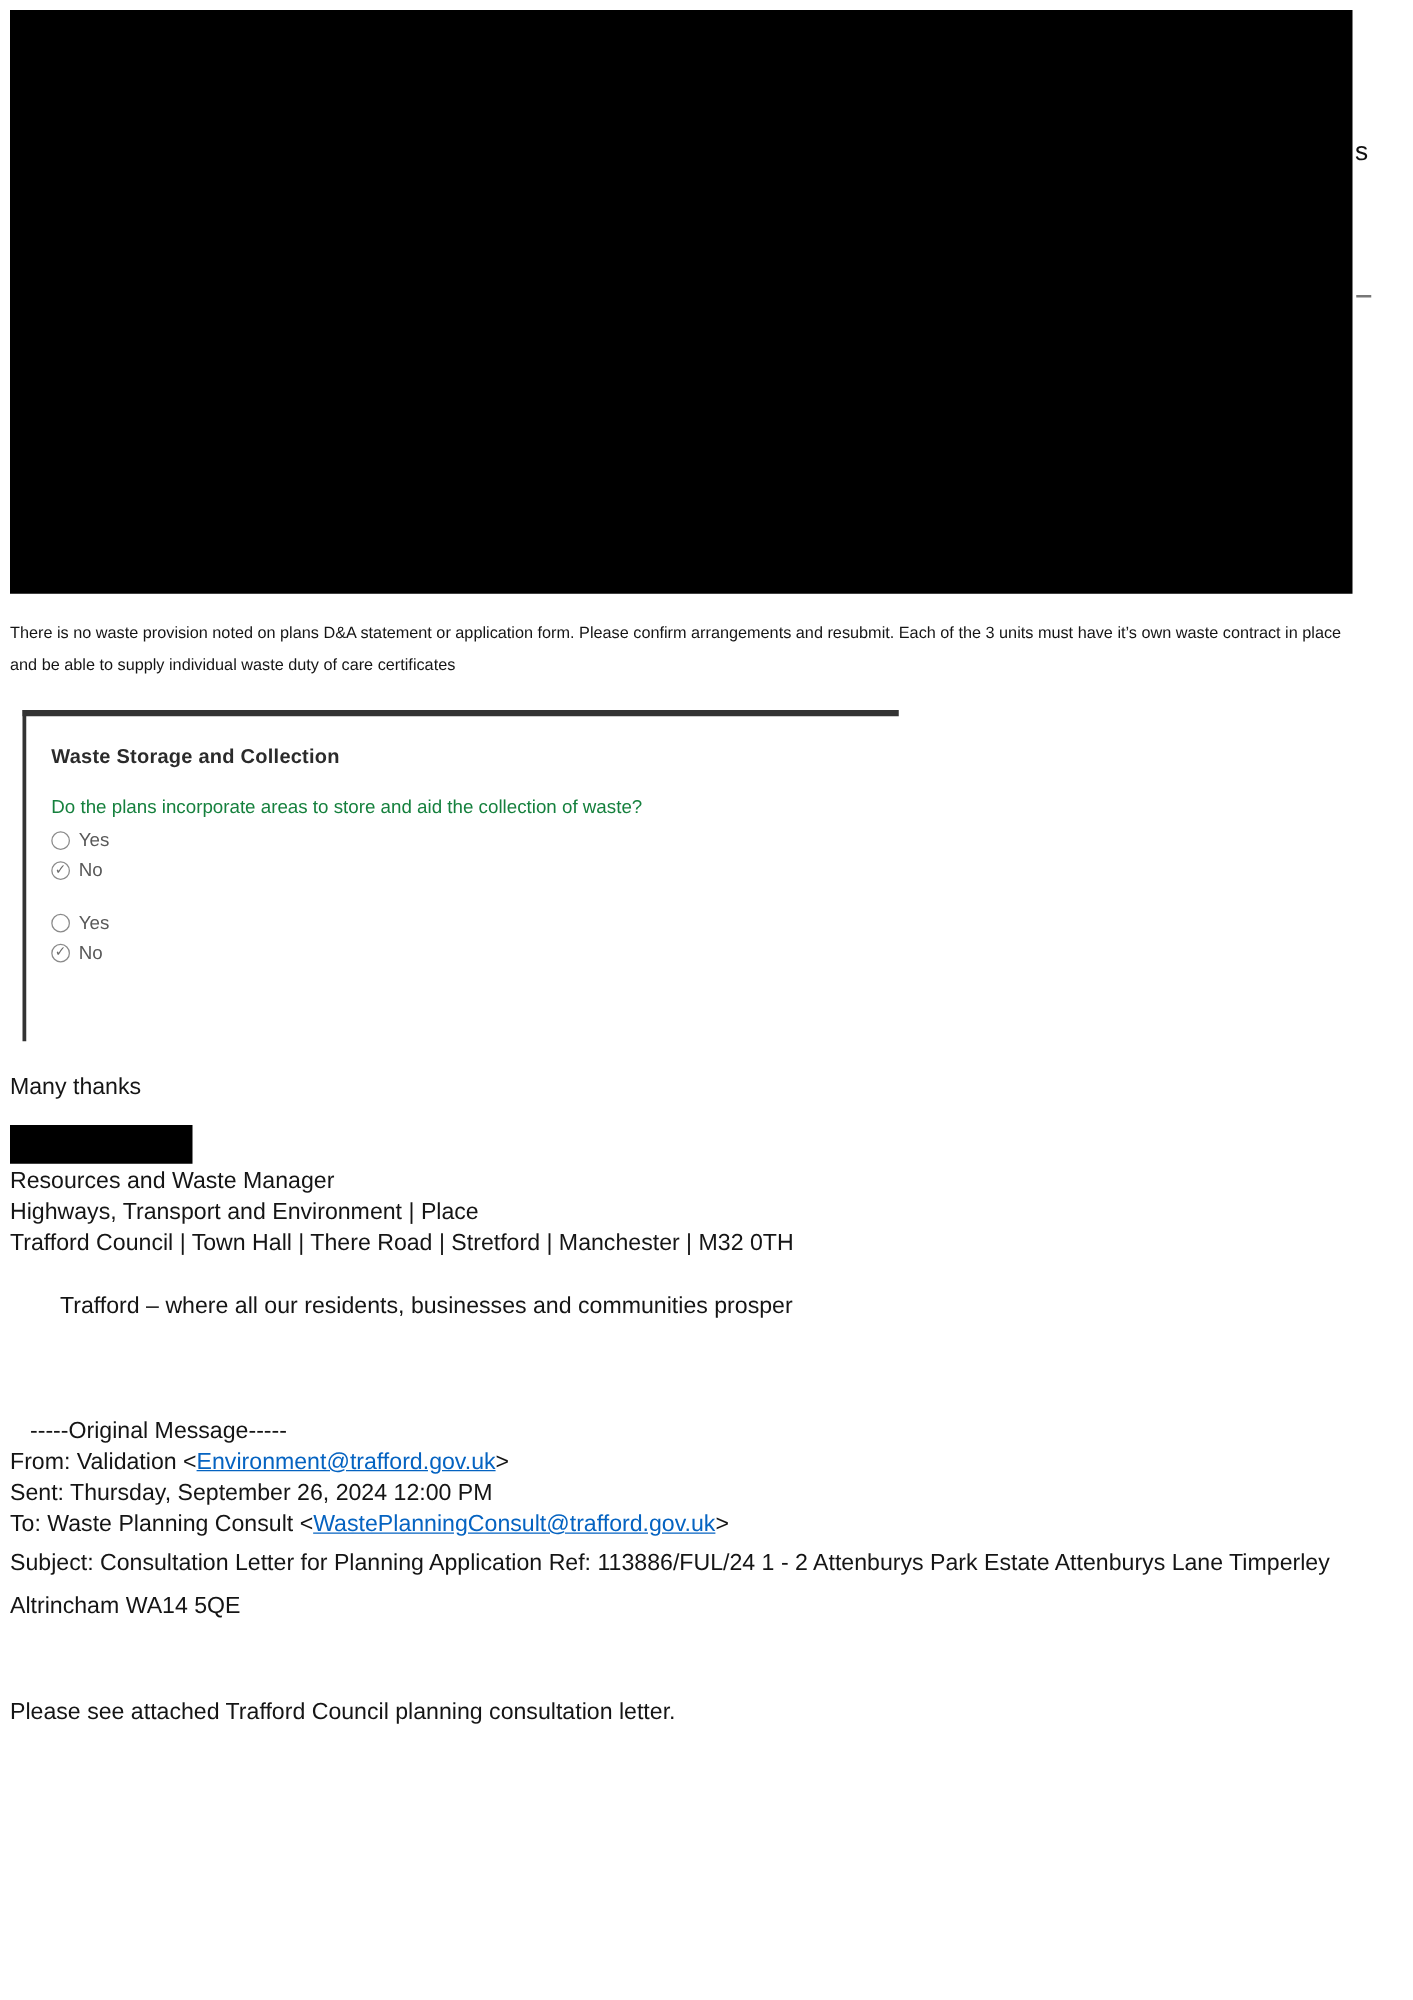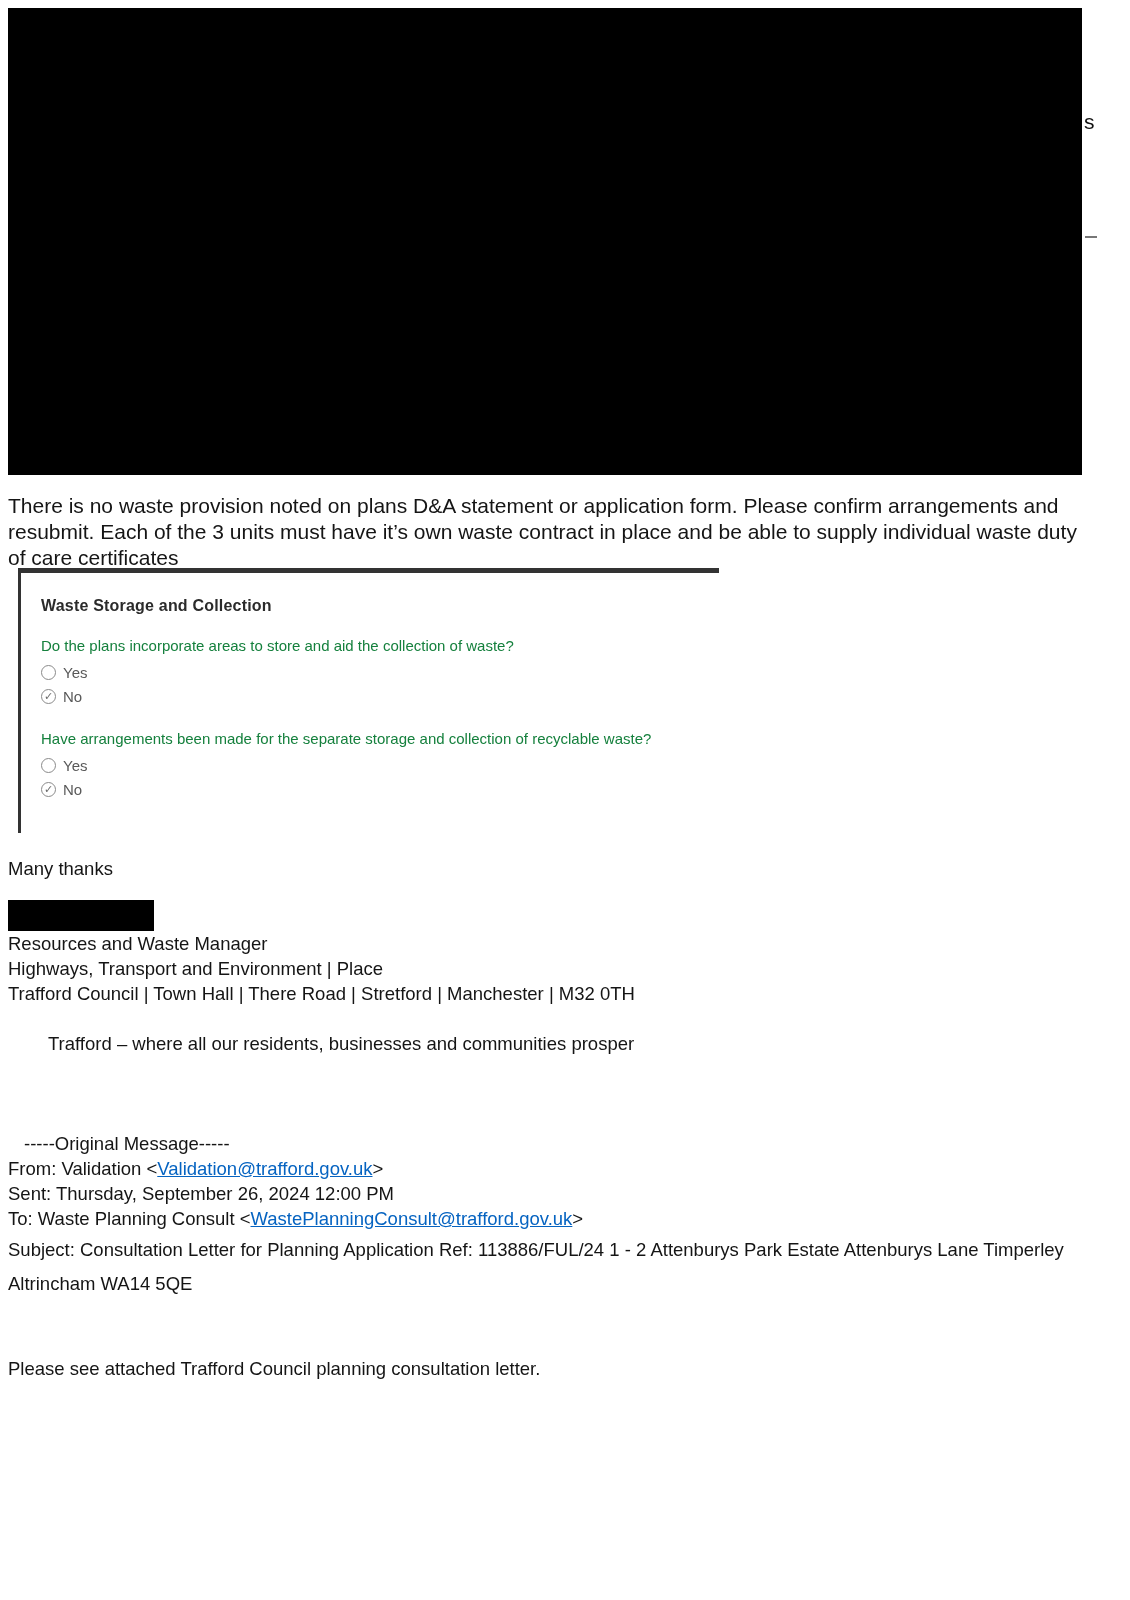--- a/index.html
+++ b/index.html
@@ -28,21 +28,21 @@
     left: 1085px; top: 236px;
     width: 12px; height: 40px;
     border-top: 2px solid #777;
     background: #fff;
   }
 
   
   .para {
     left: 8px; top: 493px;
     width: 1082px;
-    font-size: 21px;
+    font-size: 13px;
     line-height: 26px;
     color: #151515;
   }
 
   
   .form-shot {
     left: 18px; top: 568px;
     width: 701px; height: 265px;
     border-top: 5px solid #333333;
     border-left: 3px solid #333333;
@@ -129,21 +129,20 @@
   </div>
   <div class="radio-row">
     <span class="radio-circle">
         <span>✓</span>
       </span>
     <span>No</span>
   </div>
 
   <div class="q-gap"></div>
 
-  <div class="form-question">Have arrangements been made for the separate storage and collection of recyclable waste?</div>
   <div class="radio-row">
     <span class="radio-circle">
         <span></span>
       </span>
     <span>Yes</span>
   </div>
   <div class="radio-row">
     <span class="radio-circle">
         <span>✓</span>
       </span>
@@ -154,21 +153,21 @@
 <div class="abs line closing">Many thanks</div>
 <div class="abs name-redact"></div>
 <div class="abs line sig-role">Resources and Waste Manager</div>
 <div class="abs line sig-dept">Highways, Transport and Environment | Place</div>
 <div class="abs line sig-addr">Trafford Council | Town Hall | There Road | Stretford | Manchester | M32 0TH</div>
 <div class="abs line sig-tag">Trafford – where all our residents, businesses and communities prosper</div>
 
 <div class="abs line om-sep">-----Original Message-----</div>
 
 <div class="abs line om-from">
-  <span>From: Validation &lt;</span><a class="email-link">Validation@trafford.gov.uk</a><span>&gt;</span>
+  <span>From: Validation &lt;</span><a class="email-link">Environment@trafford.gov.uk</a><span>&gt;</span>
 </div>
 
 <div class="abs line om-sent">Sent: Thursday, September 26, 2024 12:00 PM</div>
 
 <div class="abs line om-to">
   <span>To: Waste Planning Consult &lt;</span><a class="email-link">WastePlanningConsult@trafford.gov.uk</a><span>&gt;</span>
 </div>
 
 <div class="abs line om-subj">Subject: Consultation Letter for Planning Application Ref: 113886/FUL/24 1 - 2 Attenburys Park Estate Attenburys Lane Timperley Altrincham WA14 5QE</div>
 

